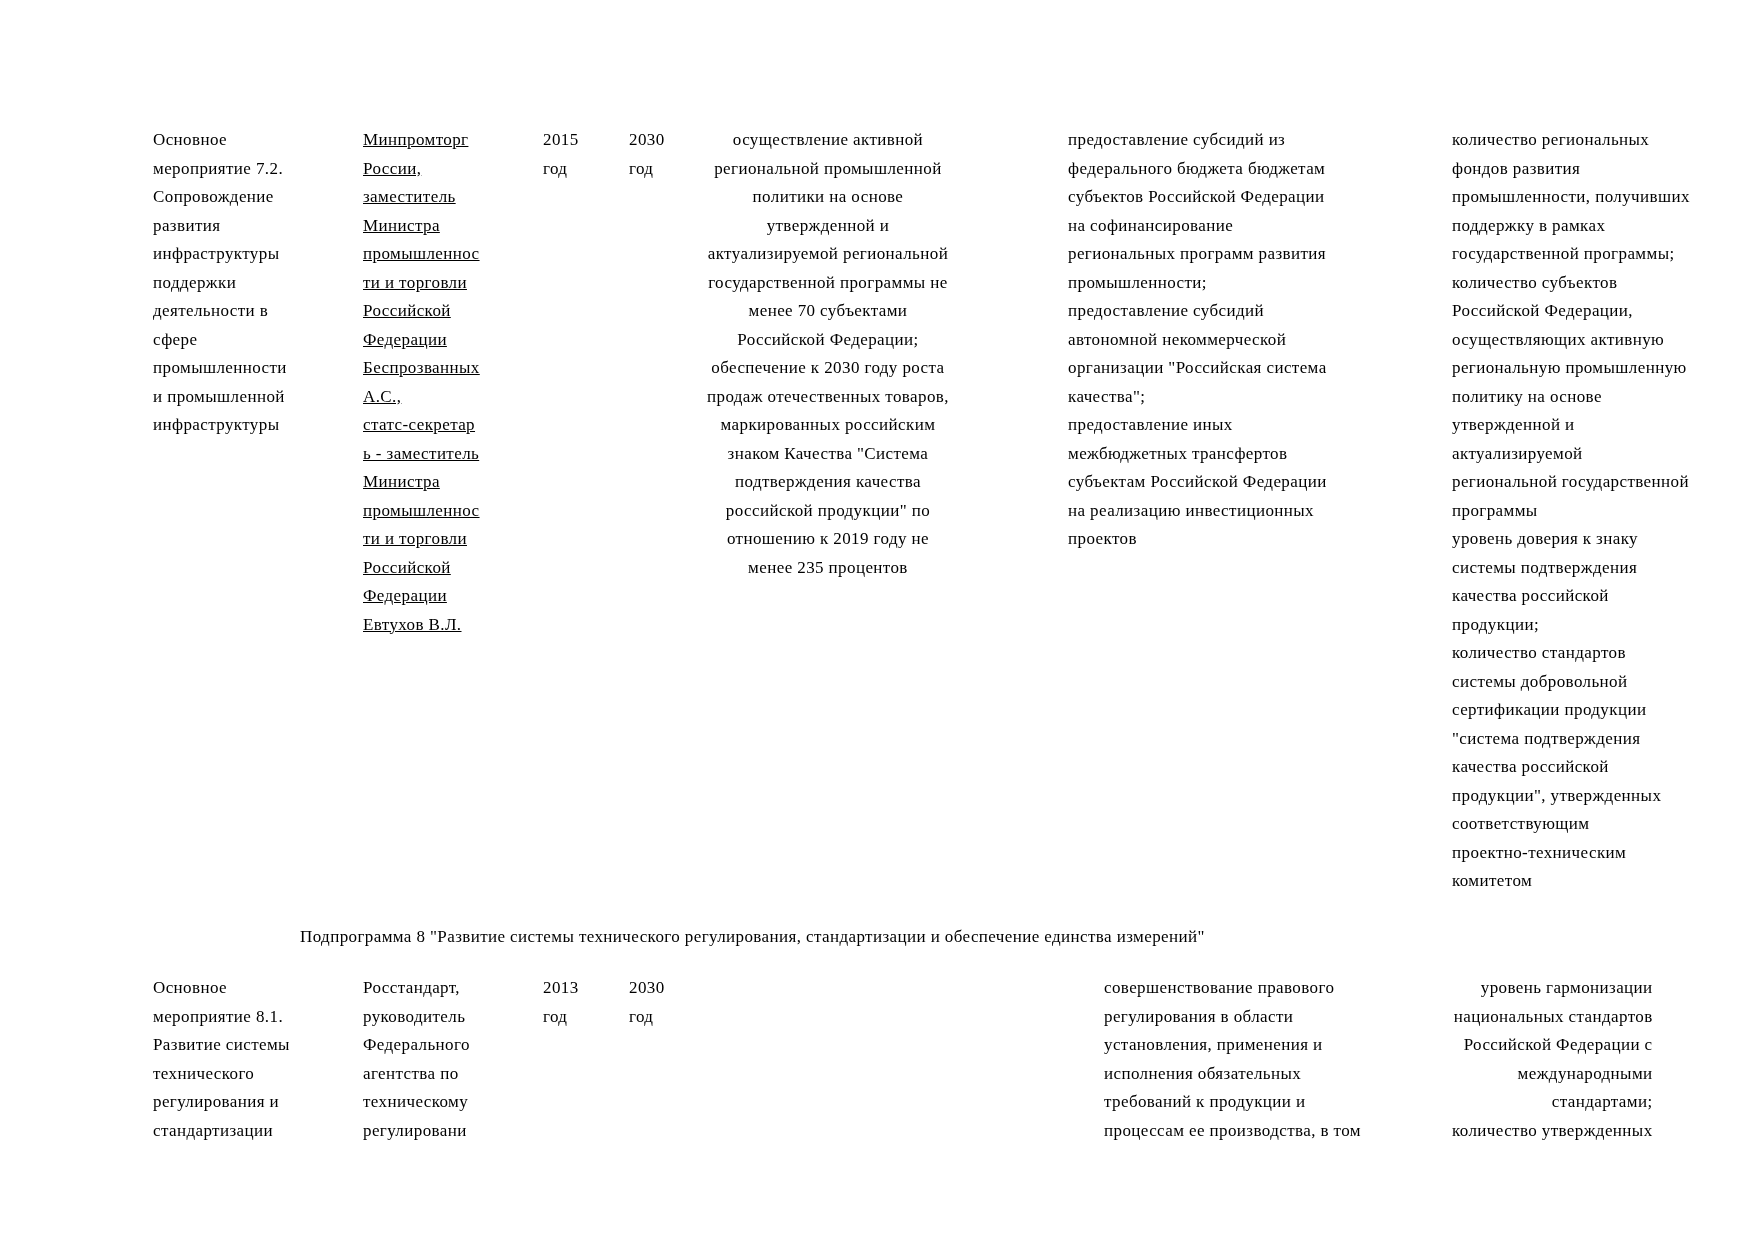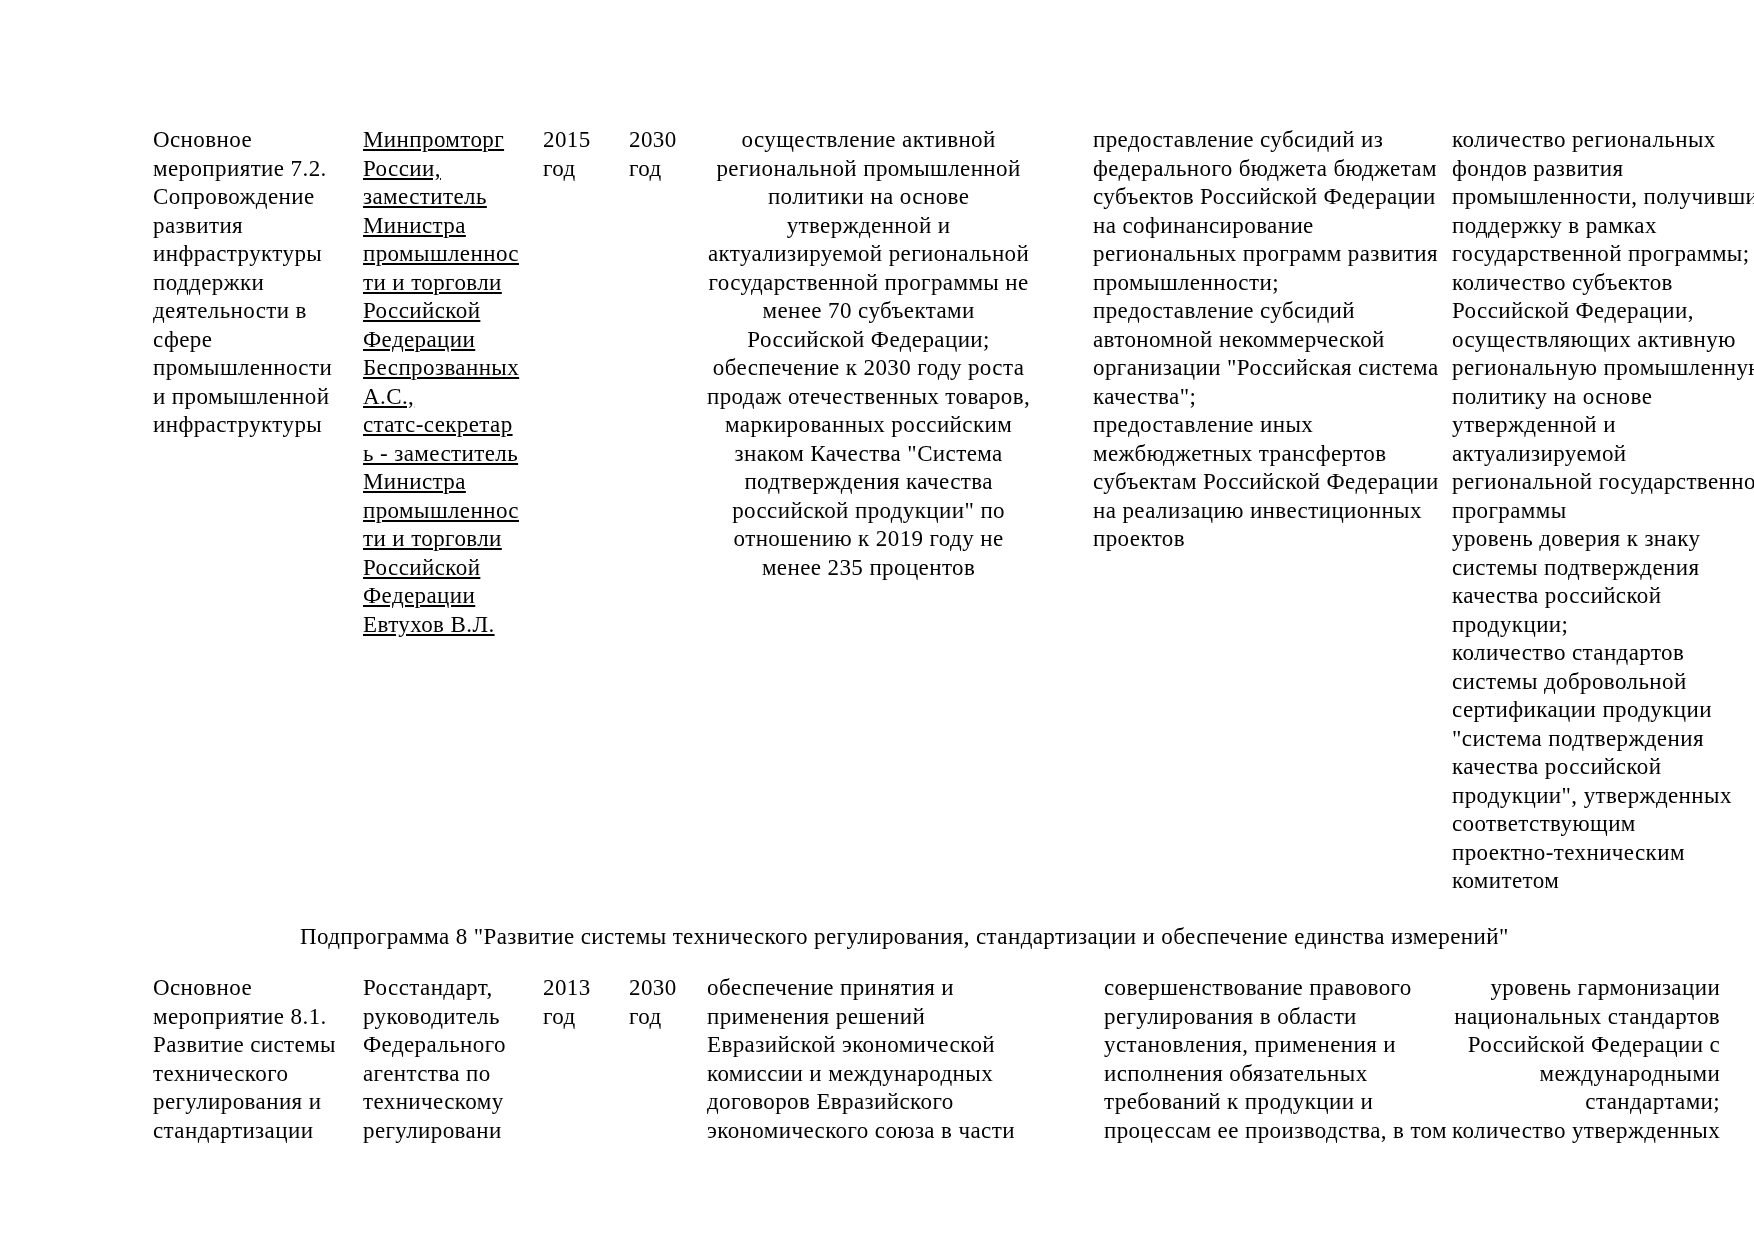--- a/index.html
+++ b/index.html
@@ -13,21 +13,21 @@
     overflow: hidden;
     position: relative;
   }
   .page {
     position: absolute;
     left: 0; top: 0;
     width: 1754px;
     height: 1240px;
     background: #ffffff;
     font-family: "Liberation Serif", "DejaVu Serif", serif;
-    font-size: 23px;
+    font-size: 17px;
     line-height: 28.5px;
     letter-spacing: 0.4px;
     color: #000000;
   }
   .cell {
     position: absolute;
     white-space: pre;
   }
   .year {
     text-align: left;
@@ -89,21 +89,21 @@
 Российской Федерации;
 обеспечение к 2030 году роста
 продаж отечественных товаров,
 маркированных российским
 знаком Качества "Система
 подтверждения качества
 российской продукции" по
 отношению к 2019 году не
 менее 235 процентов</div>
 
-  <div class="cell" style="left:1068px; top:126px;margin-left:25px;">предоставление субсидий из
+  <div class="cell" style="left:1068px; top:126px;">предоставление субсидий из
 федерального бюджета бюджетам
 субъектов Российской Федерации
 на софинансирование
 региональных программ развития
 промышленности;
 предоставление субсидий
 автономной некоммерческой
 организации "Российская система
 качества";
 предоставление иных
@@ -155,26 +155,20 @@
 агентства по
 техническому
 регулировани</div>
 
   <div class="cell year" style="left:543px; top:974px; width:62px;">2013
 год</div>
 
   <div class="cell year" style="left:629px; top:974px; width:60px;">2030
 год</div>
 
-  <div class="cell" style="left:707px; top:974px;">обеспечение принятия и
-применения решений
-Евразийской экономической
-комиссии и международных
-договоров Евразийского
-экономического союза в части</div>
 
   <div class="cell" style="left:1068px; top:974px;margin-left:36px;">совершенствование правового
 регулирования в области
 установления, применения и
 исполнения обязательных
 требований к продукции и
 процессам ее производства, в том</div>
 
   <div class="cell" style="left:1452px; top:974px;text-align:right;">уровень гармонизации
 национальных стандартов

